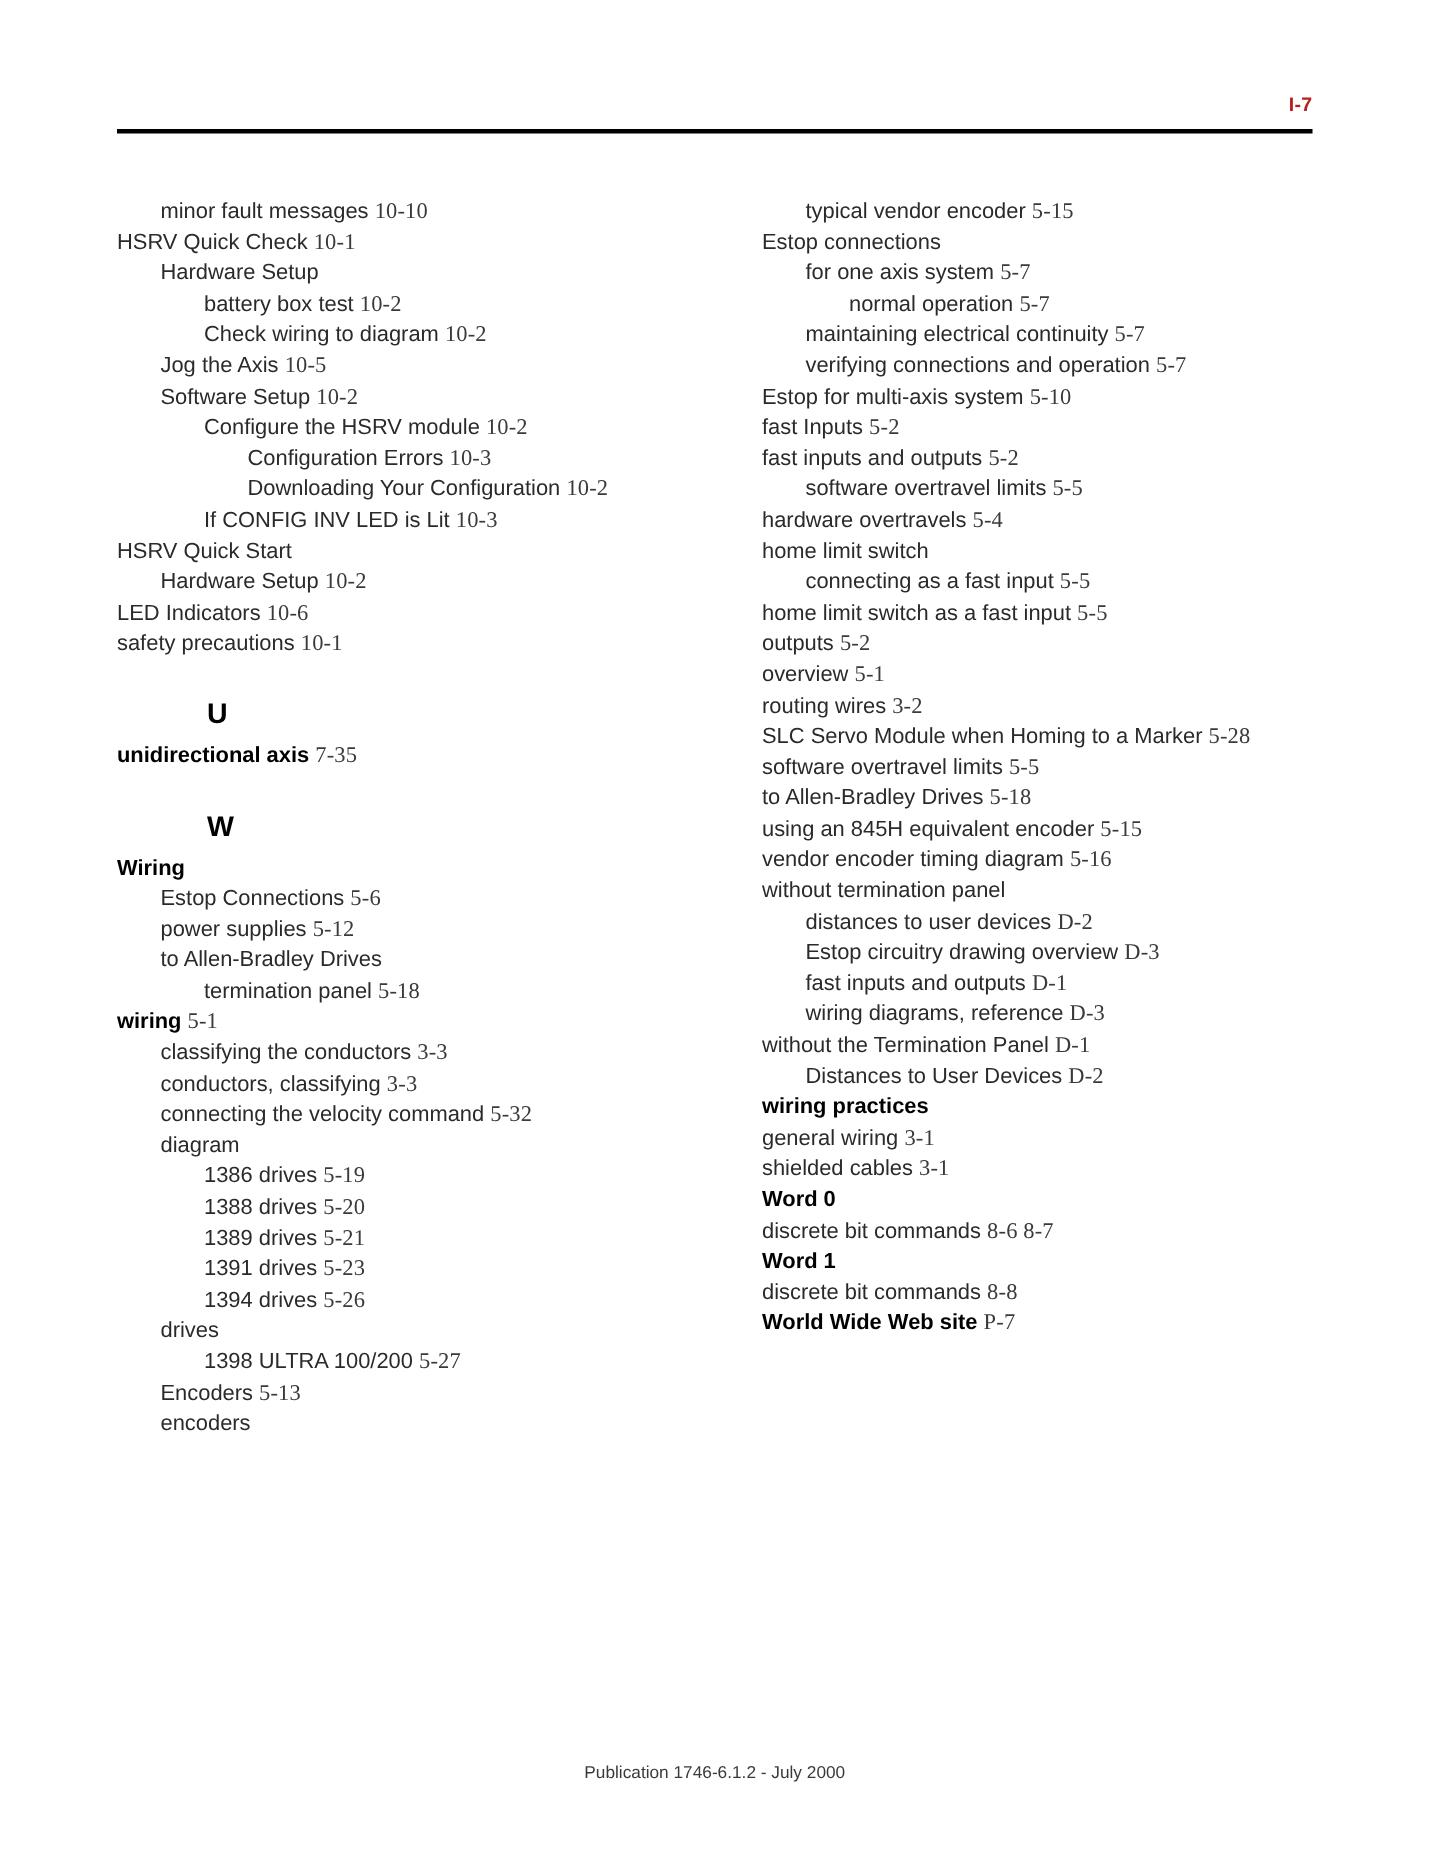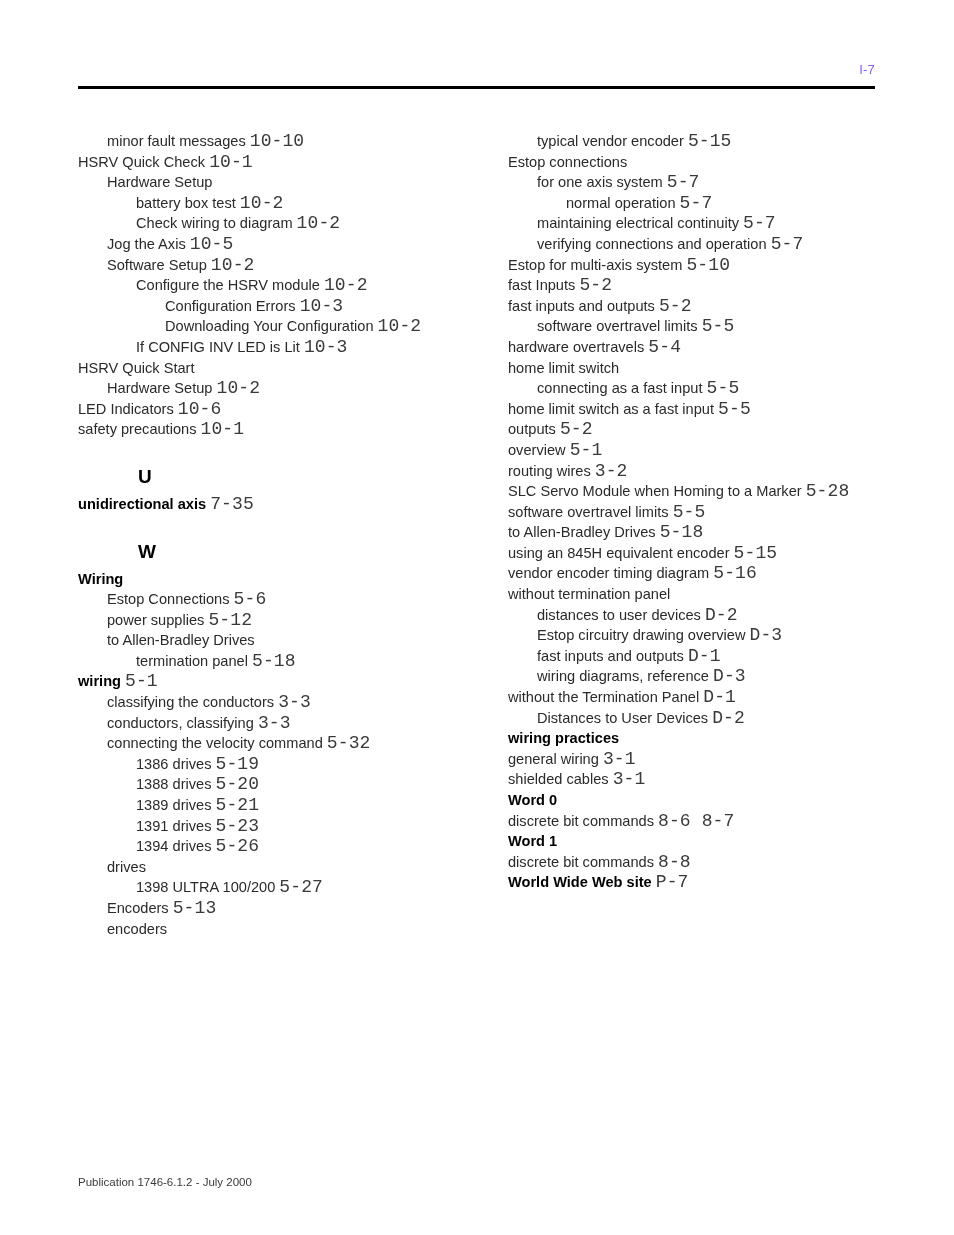--- a/index.html
+++ b/index.html
@@ -18,24 +18,24 @@
   }
 
   
   .header-folio {
     position: absolute;
     top: 62px;
     left: 78px;
     width: 797px;
     text-align: right;
     font-family: "Liberation Sans", sans-serif;
-    font-weight: normal;
+    font-weight: bold;
     font-size: 13px;
     letter-spacing: 0.2px;
-    color: #8b5cf6;
+    color: #b91c1c;
   }
   .header-rule {
     position: absolute;
     top: 86px;
     left: 78px;
     width: 797px;
     height: 3px;
     background: #000;
   }
 
@@ -68,22 +68,22 @@
   .entry.bold {
     font-weight: bold;
     color: #000;
   }
   .lvl0 { padding-left: 0px; }
   .lvl1 { padding-left: 29px; }
   .lvl2 { padding-left: 58px; }
   .lvl3 { padding-left: 87px; }
 
   .pg {
-    font-family: Liberation Mono, monospace;
-    font-size: 18px;
+    font-family: Liberation Serif, serif;
+    font-size: 15px;
     color: #3a3a3a;
     letter-spacing: 0.1px;
   }
   .entry.bold .pg {
     font-weight: normal;
     color: #3a3a3a;
   }
 
   
   .letter-head {
@@ -96,21 +96,21 @@
   }
   .gap-before-letter { height: 27px; }
   .gap-after-letter  { height: 7px; }
 
   
   .footer {
     position: absolute;
     top: 1176px;
     left: 78px;
     width: 797px;
-    text-align: left;
+    text-align: center;
     font-family: "Liberation Sans", sans-serif;
     font-size: 11.5px;
     color: #3a3a3a;
   }
 </style>
 </head>
 <body>
 
 <div class="page">
 
@@ -143,20 +143,21 @@
         <div class="gap-after-letter"></div>
         <div class="entry lvl0 bold"><span>Wiring</span></div>
         <div class="entry lvl1"><span>Estop Connections</span> <span class="pg">5-6</span></div>
         <div class="entry lvl1"><span>power supplies</span> <span class="pg">5-12</span></div>
         <div class="entry lvl1"><span>to Allen-Bradley Drives</span></div>
         <div class="entry lvl2"><span>termination panel</span> <span class="pg">5-18</span></div>
         <div class="entry lvl0 bold"><span>wiring</span> <span class="pg">5-1</span></div>
         <div class="entry lvl1"><span>classifying the conductors</span> <span class="pg">3-3</span></div>
         <div class="entry lvl1"><span>conductors, classifying</span> <span class="pg">3-3</span></div>
         <div class="entry lvl1"><span>connecting the velocity command</span> <span class="pg">5-32</span></div>
+        <div class="entry lvl1"><span>diagram</span></div>
         <div class="entry lvl2"><span>1386 drives</span> <span class="pg">5-19</span></div>
         <div class="entry lvl2"><span>1388 drives</span> <span class="pg">5-20</span></div>
         <div class="entry lvl2"><span>1389 drives</span> <span class="pg">5-21</span></div>
         <div class="entry lvl2"><span>1391 drives</span> <span class="pg">5-23</span></div>
         <div class="entry lvl2"><span>1394 drives</span> <span class="pg">5-26</span></div>
         <div class="entry lvl1"><span>drives</span></div>
         <div class="entry lvl2"><span>1398 ULTRA 100/200</span> <span class="pg">5-27</span></div>
         <div class="entry lvl1"><span>Encoders</span> <span class="pg">5-13</span></div>
         <div class="entry lvl1"><span>encoders</span></div>
       </div>

